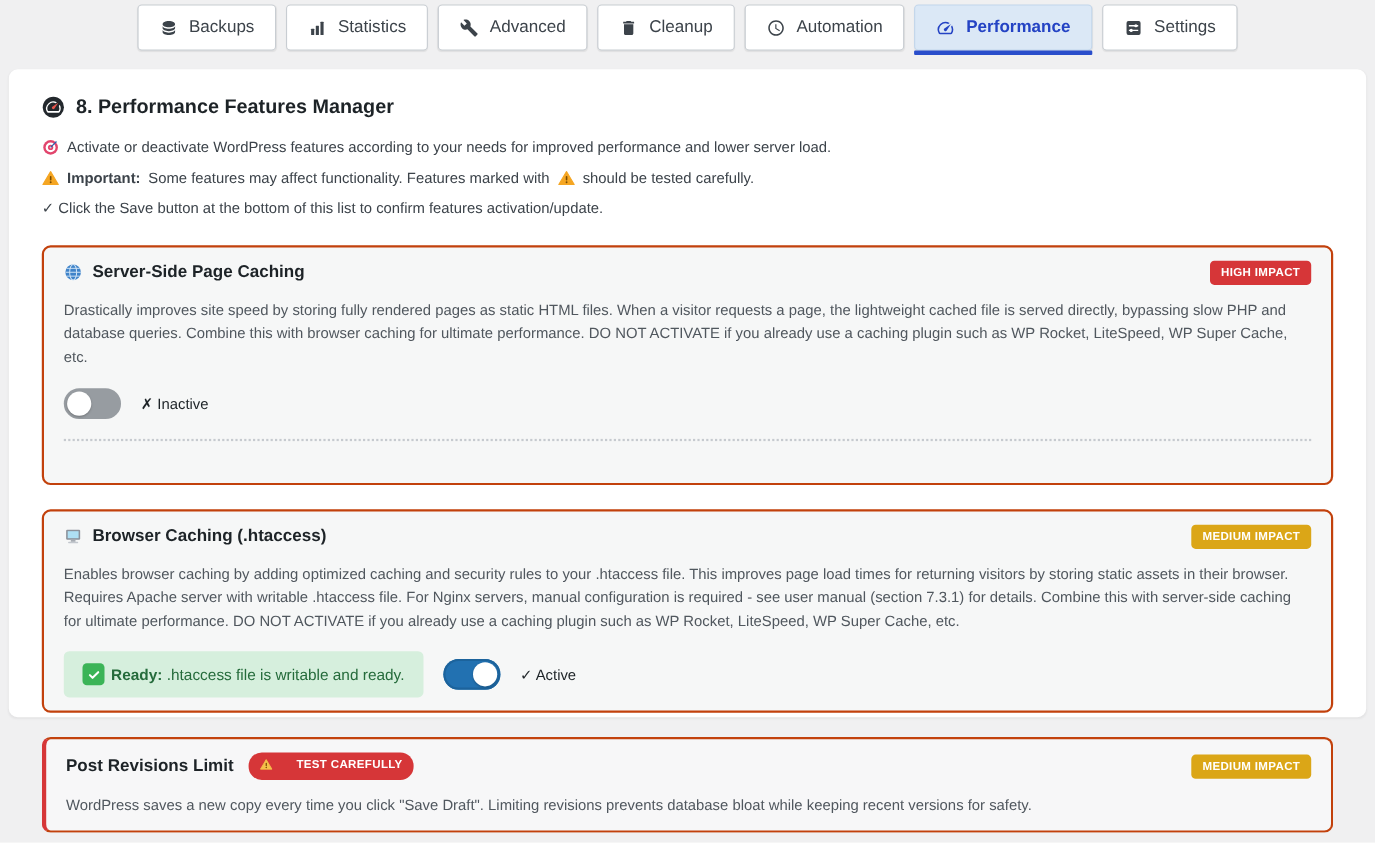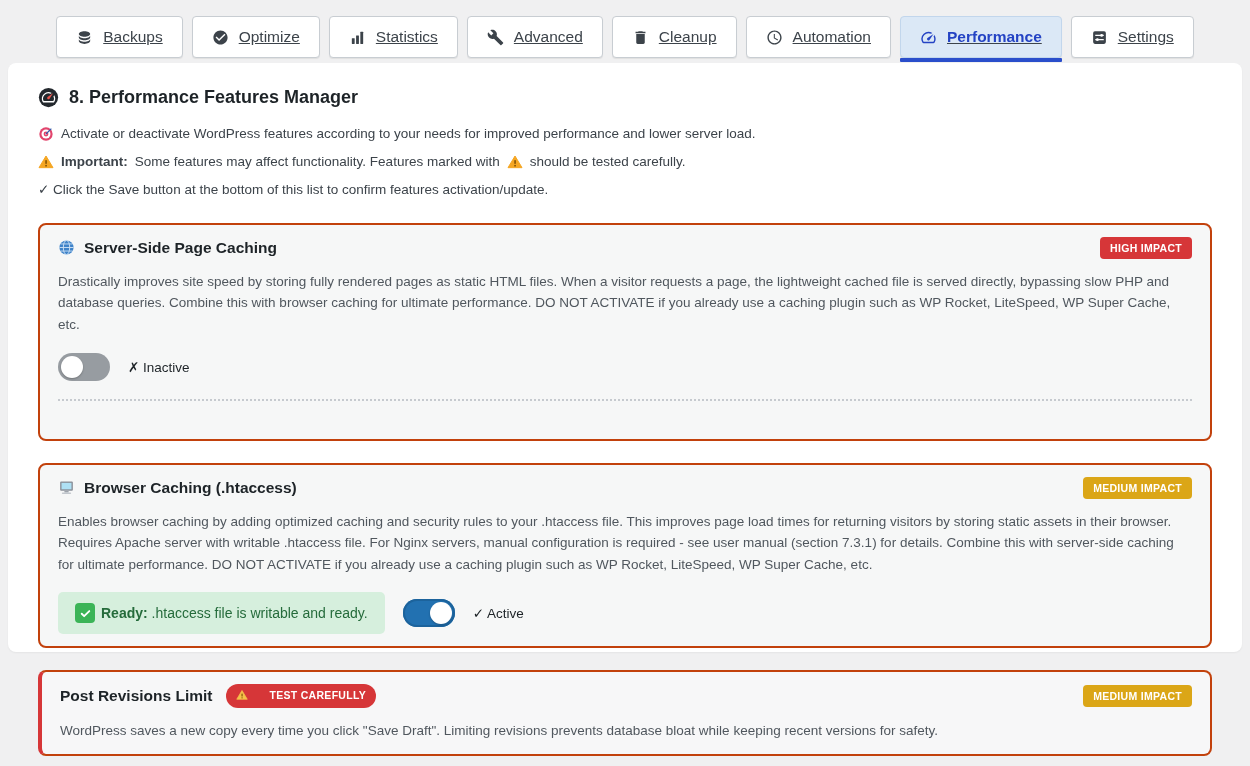--- a/index.html
+++ b/index.html
@@ -6,21 +6,21 @@
   html,body { width:1250px; height:766px; overflow:hidden; }
   body {
     background:#f0f0f1;
     font-family:"Liberation Sans", sans-serif;
     color:#3c434a;
   }
 
   
   .tabbar {
     display:flex; justify-content:center; align-items:flex-start;
-    gap:9px; padding-top:16px; height:56px;text-decoration:underline;
+    gap:9px; padding-top:4px; height:56px;
   }
   .tab {
     position:relative;
     display:flex; align-items:center; gap:10px;
     background:#ffffff;
     border:1px solid #c8cdd2;
     border-radius:4px;
     box-shadow:0 1px 1px rgba(0,0,0,.07);
     padding:11px 19px;
     font-family:inherit;
@@ -150,28 +150,20 @@
 
   <button class="tab">
     <span class="ticon">
       <svg width="17" height="17" viewBox="0 0 24 24" fill="#3c434a">
           <path d="M12 3C7.58 3 4 4.79 4 7s3.58 4 8 4 8-1.79 8-4-3.58-4-8-4zM4 9v3c0 2.21 3.58 4 8 4s8-1.79 8-4V9c0 2.21-3.58 4-8 4s-8-1.79-8-4zm0 5v3c0 2.21 3.58 4 8 4s8-1.79 8-4v-3c0 2.21-3.58 4-8 4s-8-1.79-8-4z"></path>
         </svg>
     </span>
     <span>Backups</span>
   </button>
 
-  <button class="tab">
-    <span class="ticon">
-      <svg width="17" height="17" viewBox="0 0 24 24" fill="#3c434a">
-          <path d="M12 2C6.48 2 2 6.48 2 12s4.48 10 10 10 10-4.48 10-10S17.52 2 12 2zm-2 15l-5-5 1.41-1.41L10 14.17l7.59-7.59L19 8l-9 9z"></path>
-        </svg>
-    </span>
-    <span>Optimize</span>
-  </button>
 
   <button class="tab">
     <span class="ticon">
       <svg width="17" height="17" viewBox="0 0 24 24" fill="#3c434a">
           <rect x="4" y="13" width="4" height="8" rx="0.5"></rect>
           <rect x="10" y="9" width="4" height="12" rx="0.5"></rect>
           <rect x="16" y="4" width="4" height="17" rx="0.5"></rect>
         </svg>
     </span>
     <span>Statistics</span>

